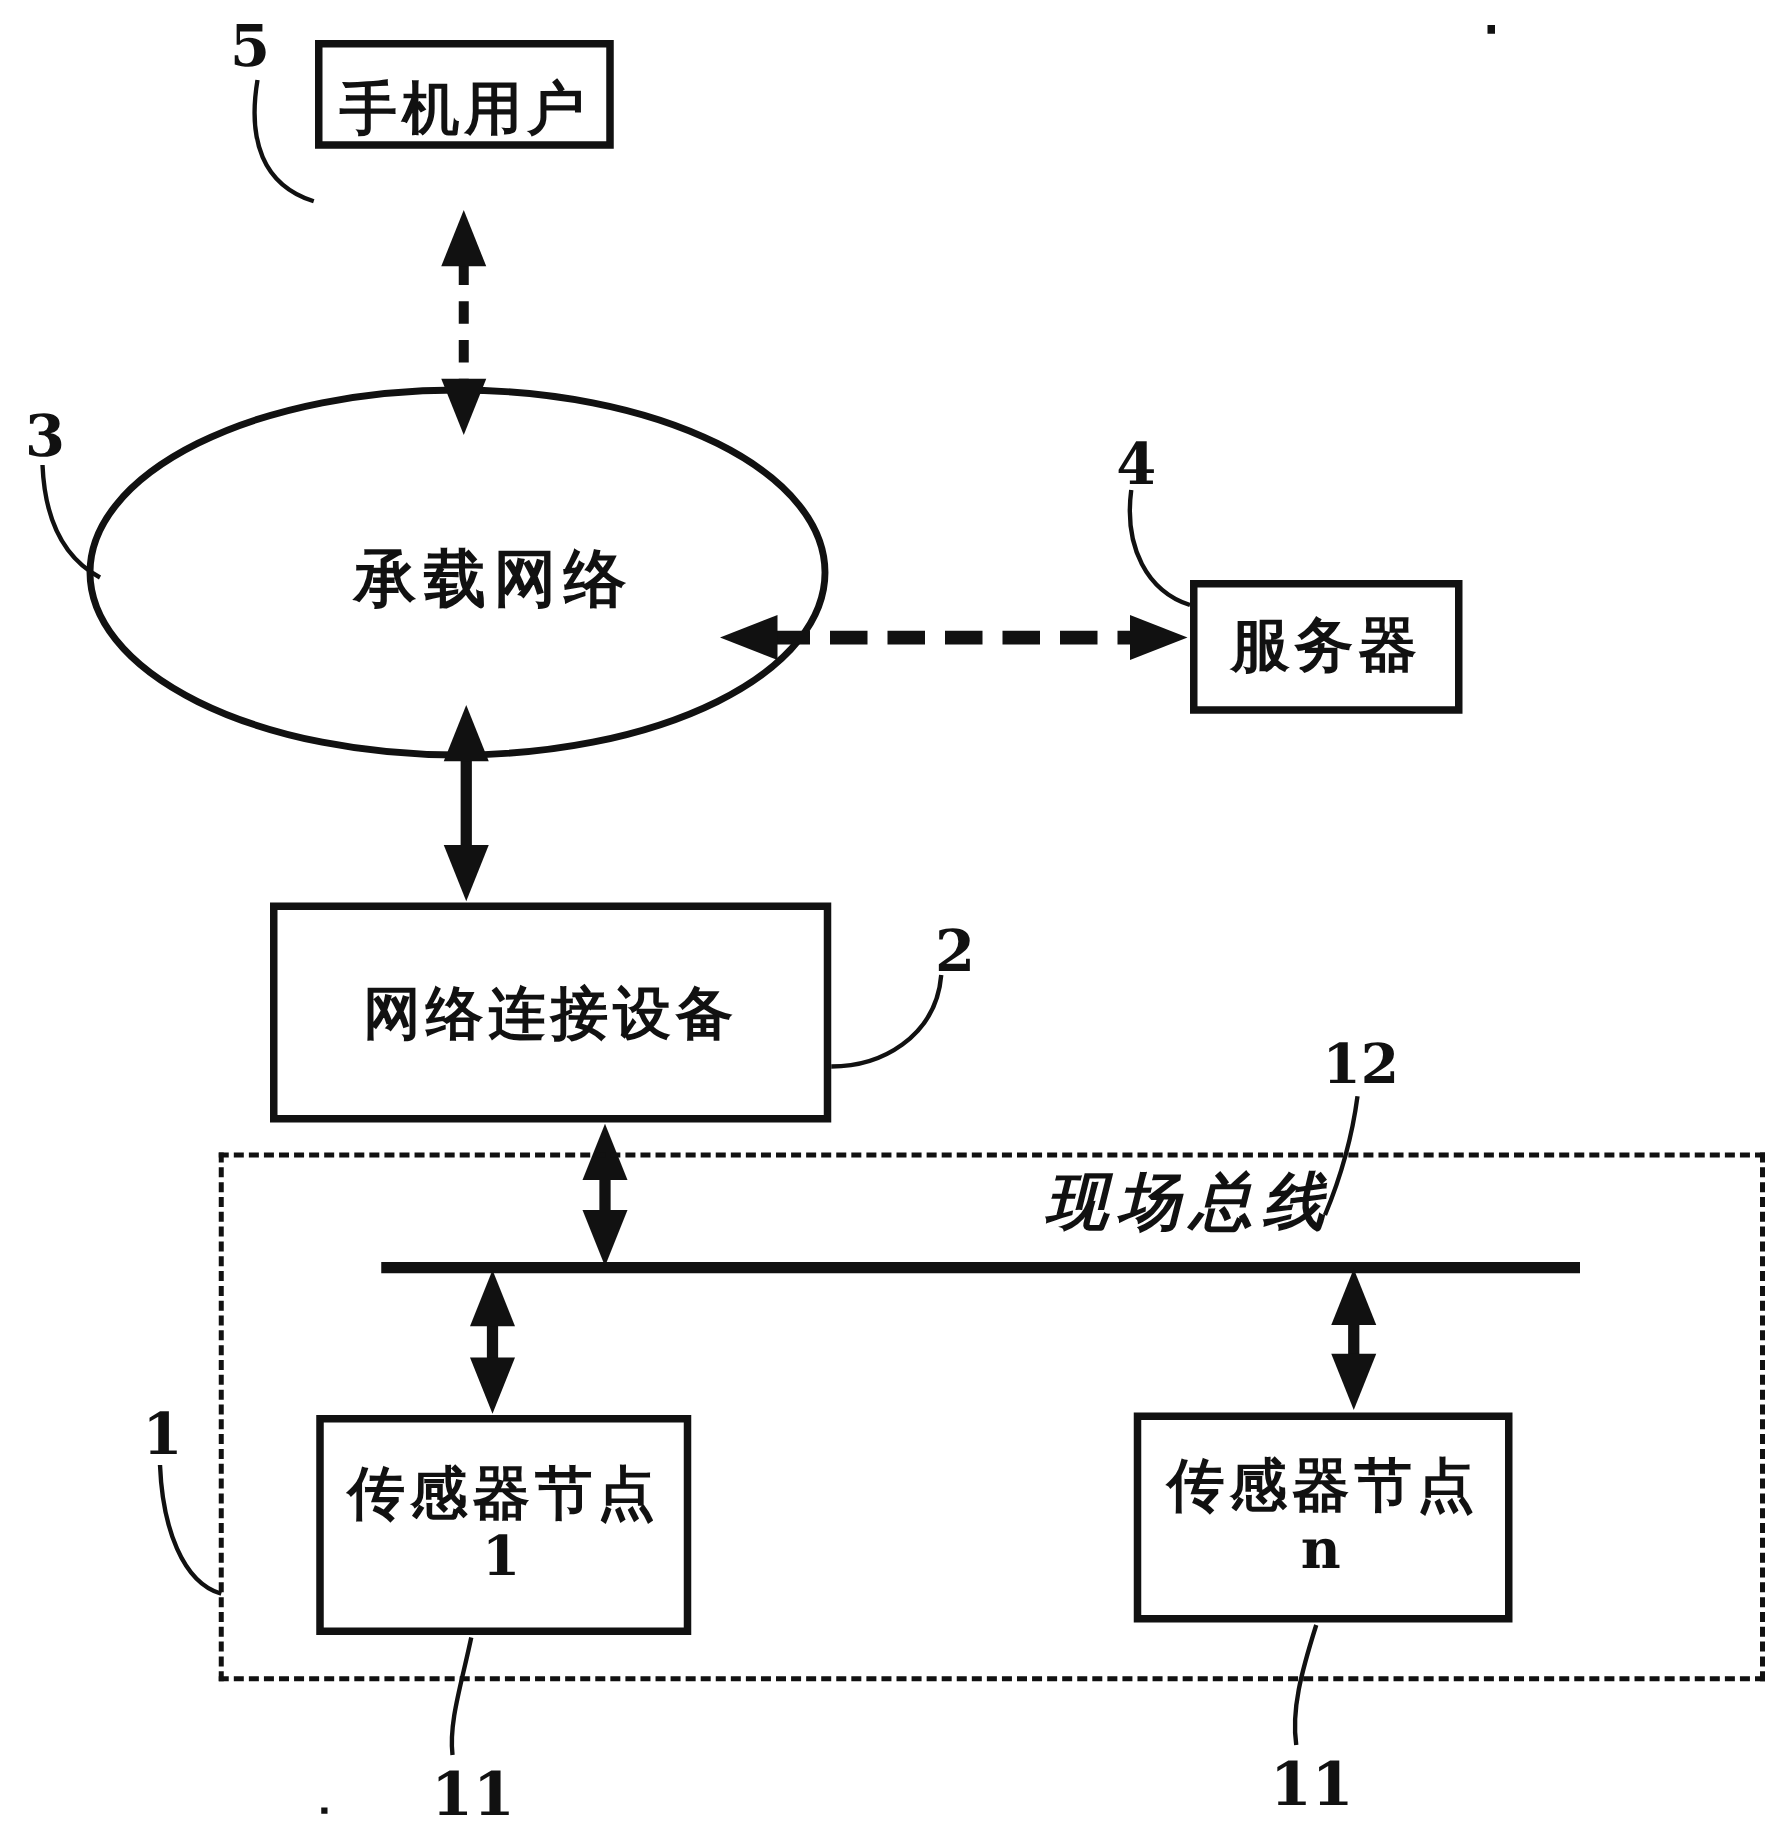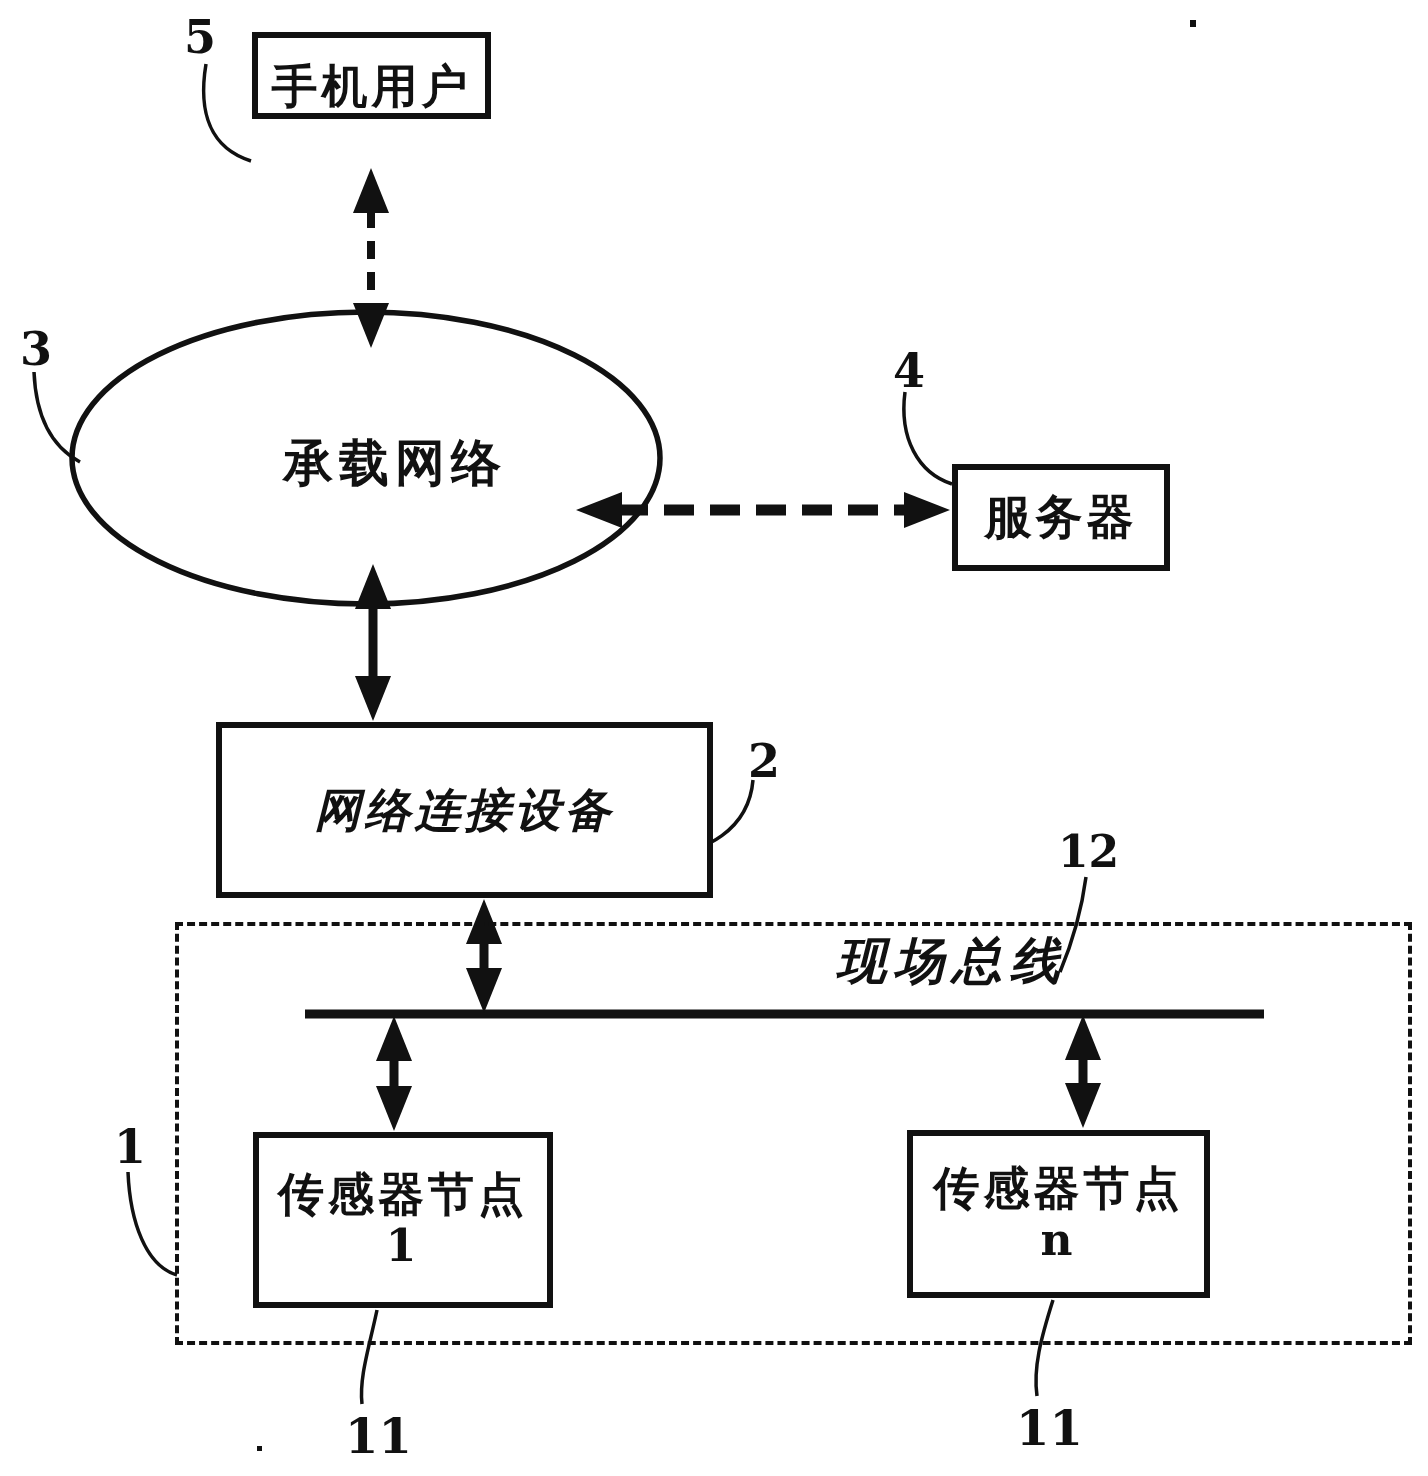--- a/index.html
+++ b/index.html
@@ -118,21 +118,21 @@
   <div class="box" style="left:252px;top:32px;width:239px;height:87px;justify-content:flex-end;">
     <div class="cjk" style="font-size:46px;">手机用户</div>
   </div>
 
   <div class="ellipse-label" style="left:240px;top:430px;font-size:50px;margin-left:43px;">承载网络</div>
 
   <div class="box" style="left:952px;top:464px;width:218px;height:107px;">
     <div class="cjk" style="font-size:47px;">服务器</div>
   </div>
 
-  <div class="box" style="left:216px;top:722px;width:497px;height:176px;font-style:italic;">
+  <div class="box" style="left:216px;top:722px;width:449px;height:176px;">
     <div class="cjk" style="font-size:46px;">网络连接设备</div>
   </div>
 
   <div class="bus-label" style="left:836px;top:928px;font-size:50px;">现场总线</div>
 
   <div class="box" style="left:253px;top:1132px;width:300px;height:176px;">
     <div class="cjk" style="font-size:46px;">传感器节点</div>
     <div class="cjk" style="font-size:44px;font-family:'DejaVu Serif','Liberation Serif',serif;">1</div>
   </div>
 

